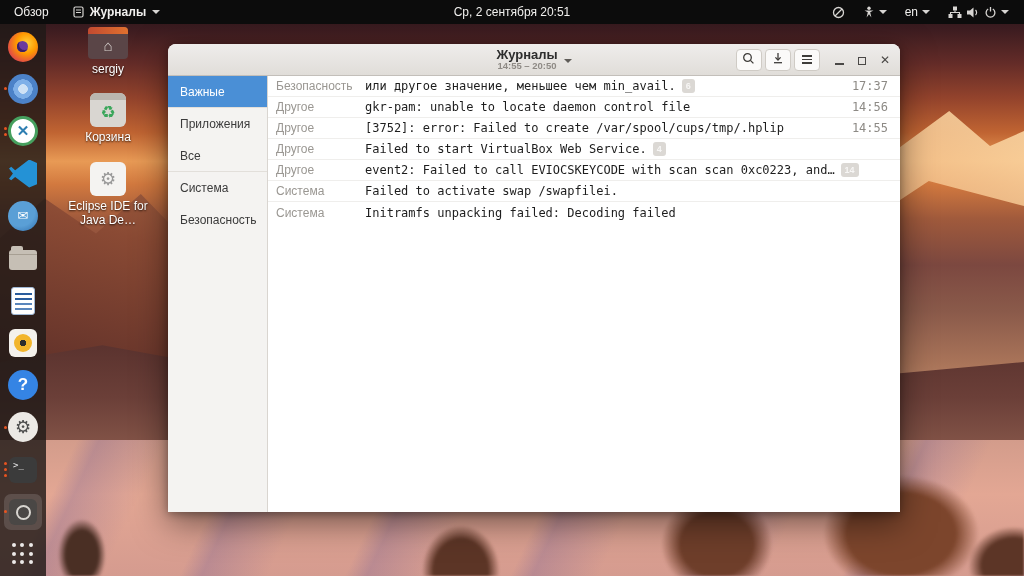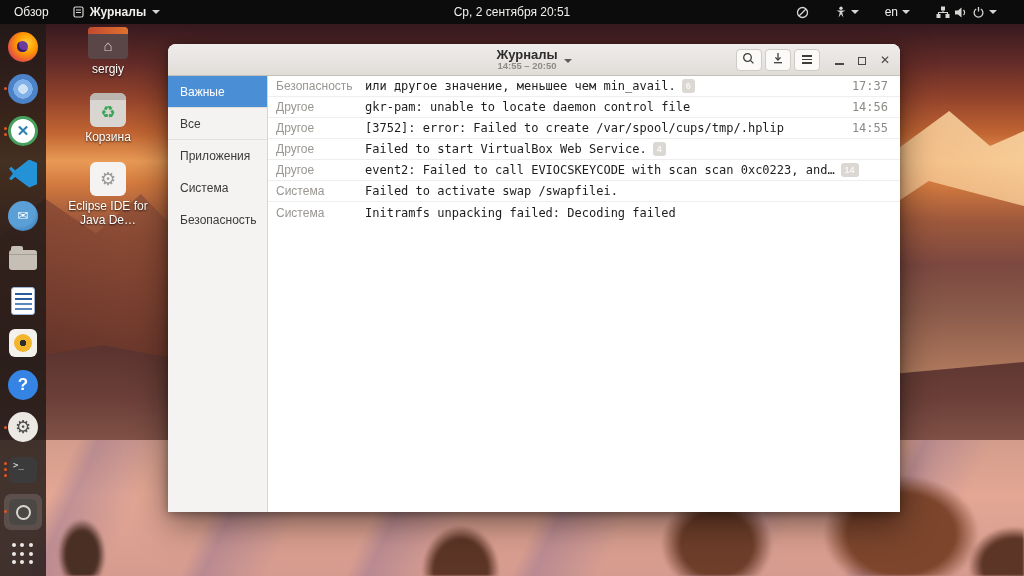--- a/index.html
+++ b/index.html
@@ -35,21 +35,21 @@
       radial-gradient(120px 90px at 88% 60%,#7c452c 0 45%,transparent 65%),
       radial-gradient(70px 60px at 99% 90%,#5c3526 0 45%,transparent 65%); }
 
   
   .topbar { position:absolute; top:0; left:0; width:100%; height:24px; background:#0c0c0c; color:#f1f0ee;
     display:flex; align-items:center; font-size:12px; z-index:50; }
   .tb-left { display:flex; align-items:center; height:100%; }
   .tb-activities { padding:0 14px; height:100%; display:flex; align-items:center; cursor:default; }
   .tb-app { display:flex; align-items:center; gap:6px; padding:0 10px; height:100%; font-weight:bold; }
   .tb-clock { position:absolute; left:50%; transform:translateX(-50%); height:100%; display:flex; align-items:center; padding:0 10px; }
-  .tb-right { margin-left:auto; display:flex; align-items:center; height:100%; padding-right:20px; gap:12px; }
+  .tb-right { margin-left:auto; display:flex; align-items:center; height:100%; padding-right:8px; gap:4px; }
   .tb-chip { display:flex; align-items:center; gap:4px; padding:0 7px; height:100%; }
   .caret-down { width:0; height:0; border-left:4px solid transparent; border-right:4px solid transparent; border-top:4px solid #d8d6d3; display:inline-block; }
   .tb-icon svg { display:block; }
 
   
   .dock { position:absolute; left:0; top:24px; bottom:0; width:46px; background:rgba(32,26,23,.82);
     display:flex; flex-direction:column; align-items:center; padding:5px 0 4px; gap:7px; z-index:40; }
   .dock-item { position:relative; width:38px; height:36px; display:flex; align-items:center; justify-content:center; border-radius:7px; }
   .dock-item.active-tile { background:rgba(255,255,255,.14); }
   .dot { position:absolute; left:0px; width:3px; height:3px; border-radius:50%; background:#E95420; }
@@ -318,25 +318,25 @@
           <span class="ctl-close"><span>✕</span></span>
         </div>
       </div>
     </div>
 
     <div class="win-body">
       <div class="sidebar">
         <div class="side-item selected sep">
             <span>Важные</span>
           </div>
+        <div class="side-item">
+            <span>Приложения</span>
+          </div>
         <div class="side-item sep">
             <span>Все</span>
-          </div>
-        <div class="side-item">
-            <span>Приложения</span>
           </div>
         <div class="side-item">
             <span>Система</span>
           </div>
         <div class="side-item">
             <span>Безопасность</span>
           </div>
       </div>
 
       <div class="main">

